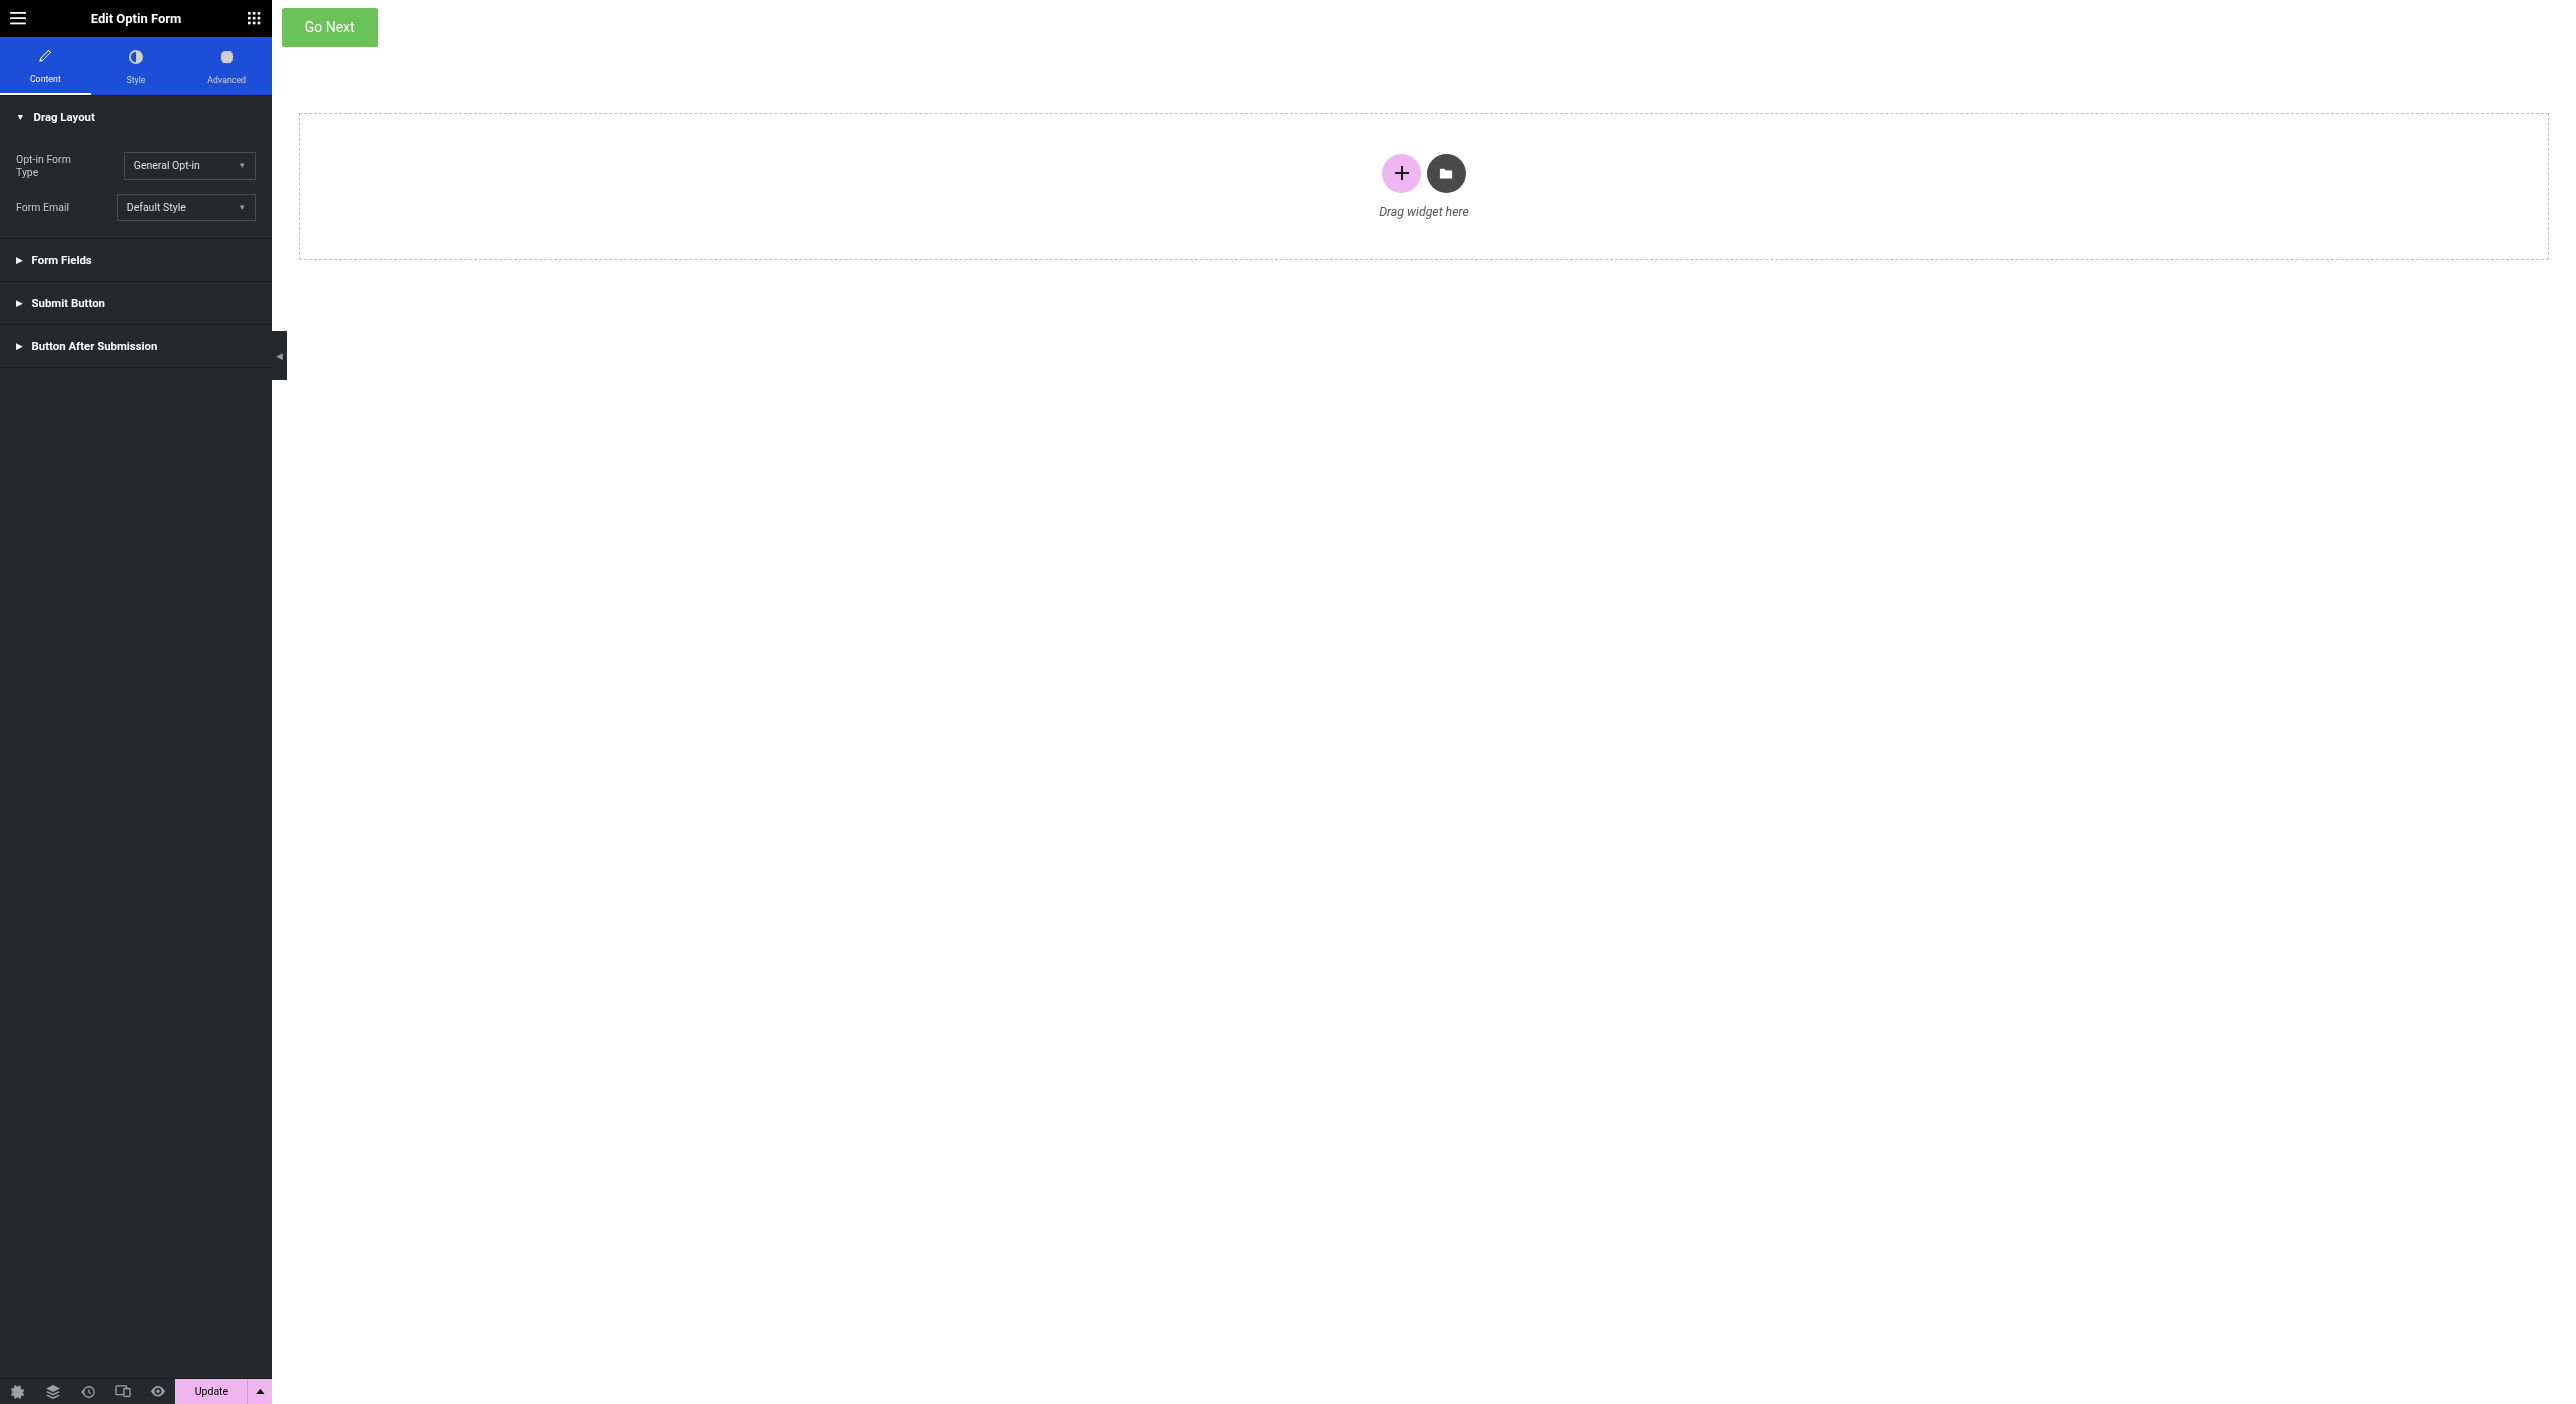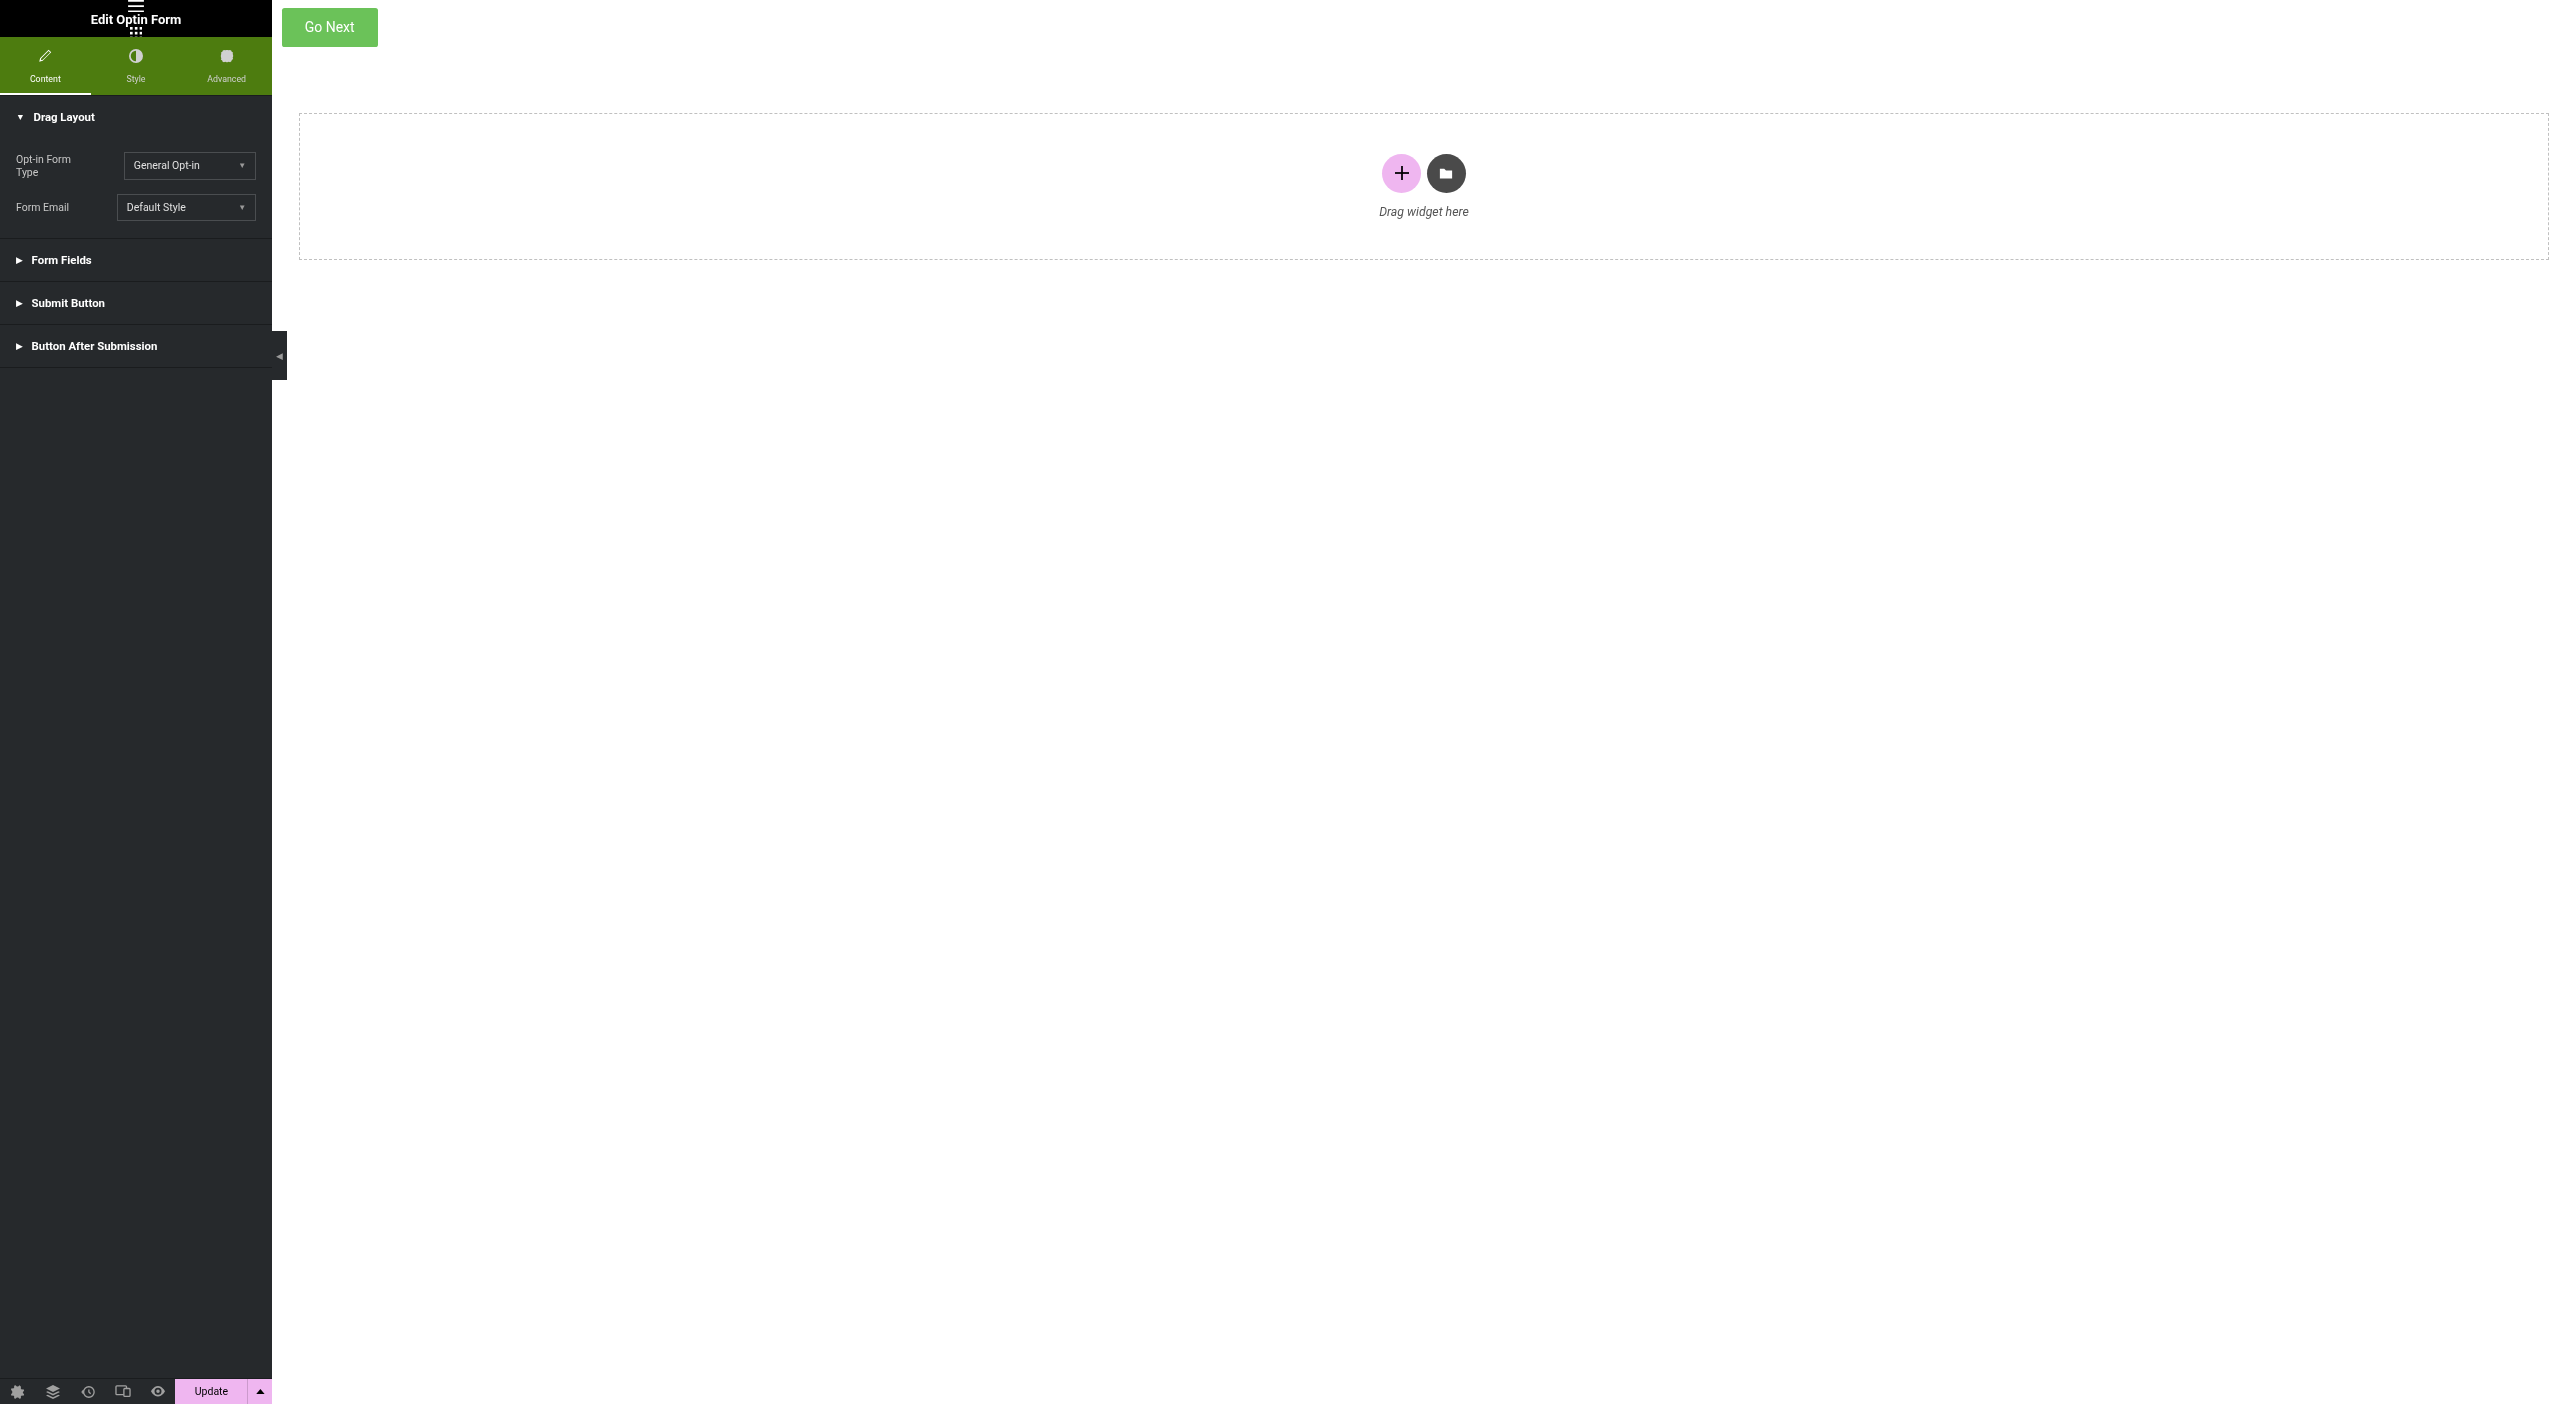--- a/index.html
+++ b/index.html
@@ -25,21 +25,20 @@
       position: relative;
     }
     
     .sidebar-header {
       height: 37px;
       background: #000000;
       display: flex;
       align-items: center;
       justify-content: space-between;
       padding: 0 8.8px;
-      flex-direction: column;
     }
     
     .header-title {
       font-size: 13px;
       font-weight: 700;
       color: #ffffff;
       flex: 1;
       text-align: center;
     }
     
@@ -48,22 +47,23 @@
       height: 17.6px;
       cursor: pointer;
       display: flex;
       align-items: center;
       justify-content: center;
     }
     
     
     .tabs {
       display: flex;
-      background: #4d7c0f;
+      background: #1d4ed8;
       border-bottom: 0.9px solid #1a1c1e;
+      align-items: center;
     }
     
     .tab {
       flex: 1;
       padding: 12.3px 0 8.8px;
       text-align: center;
       cursor: pointer;
       position: relative;
     }
     

